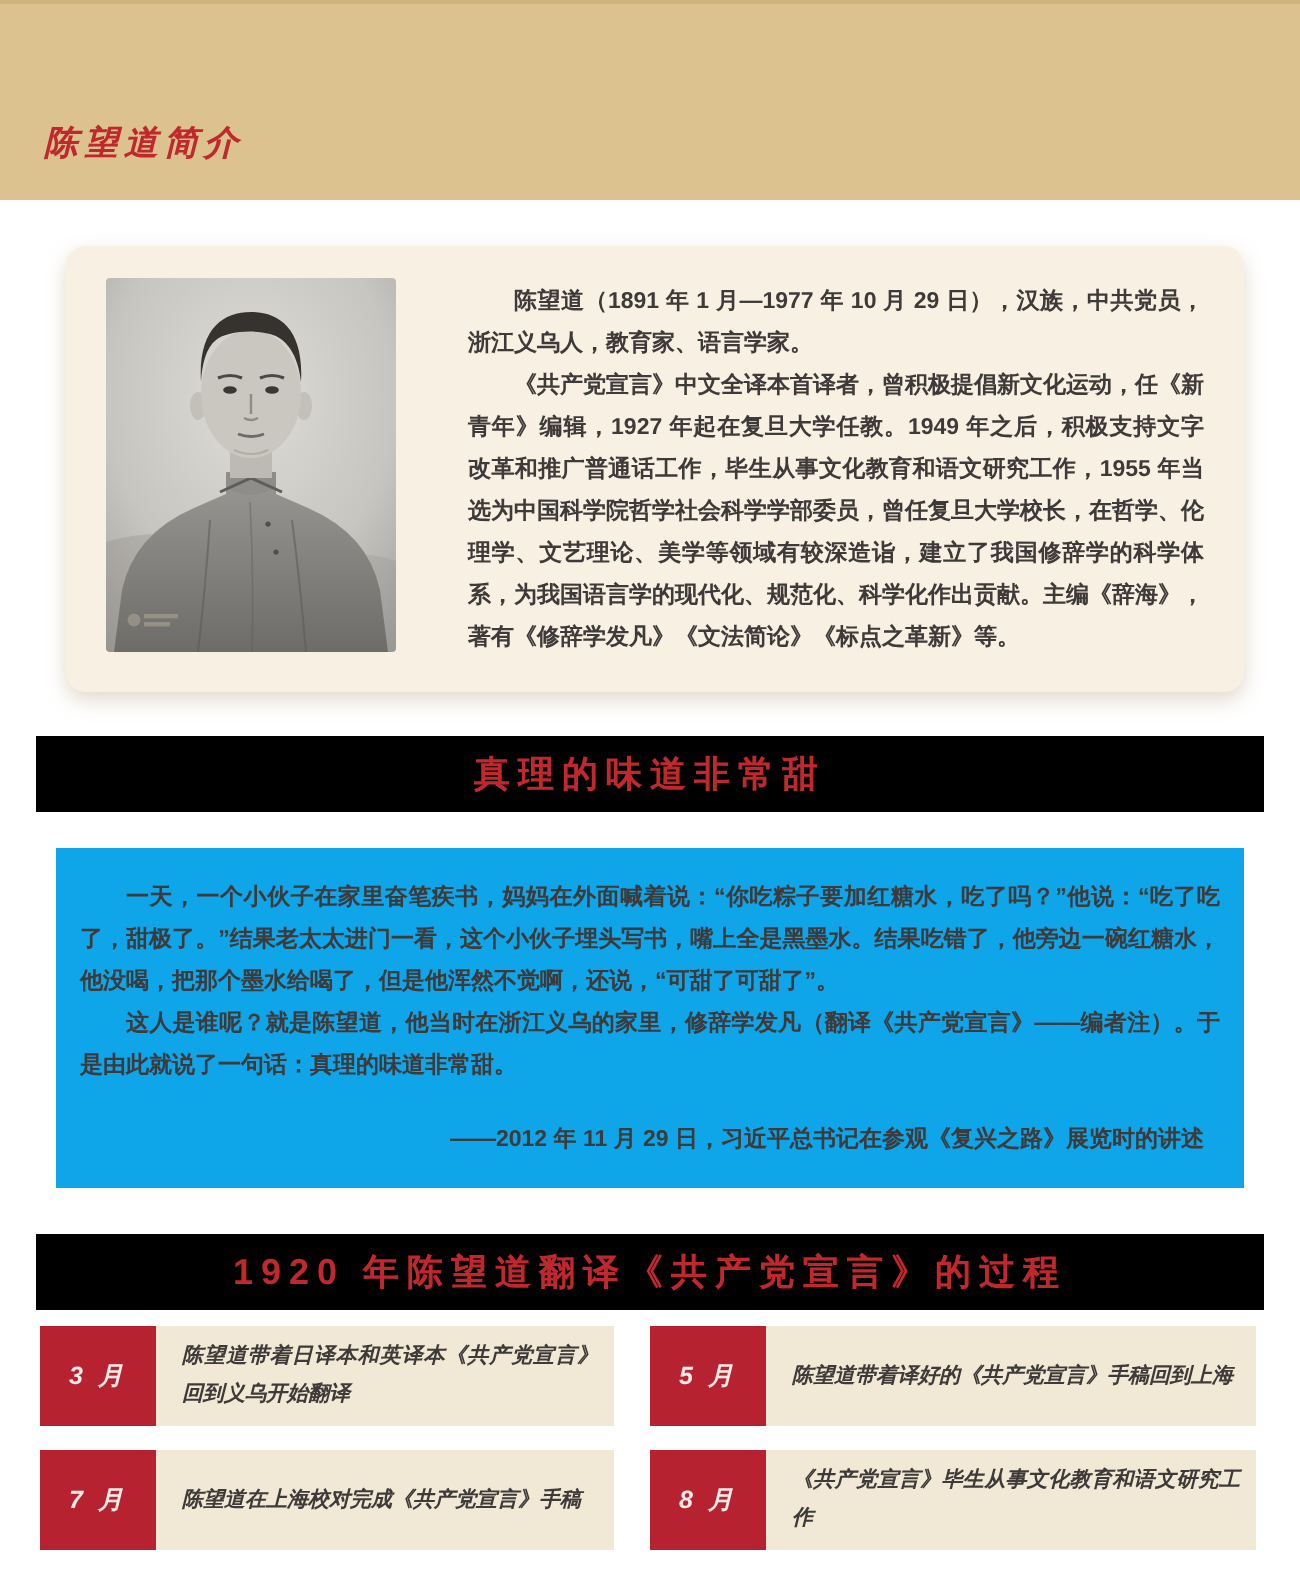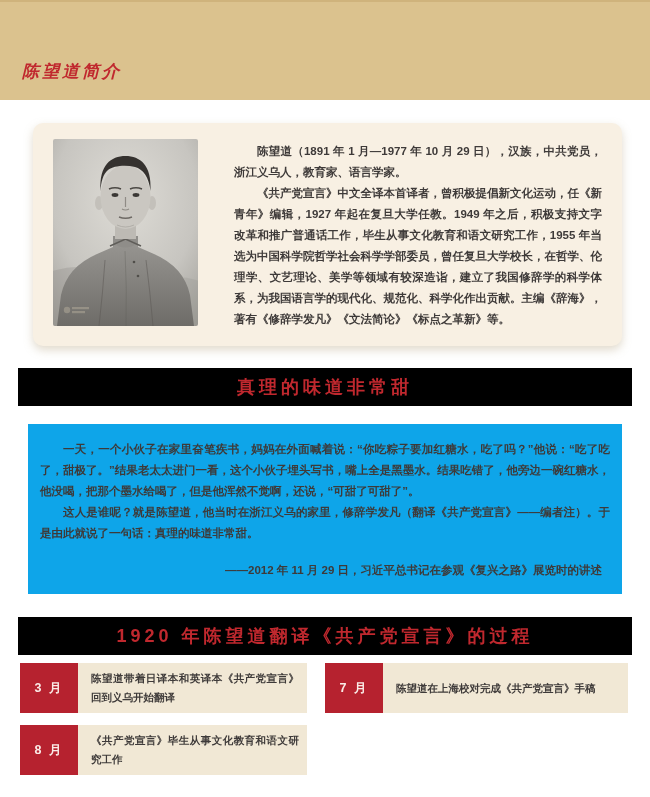--- a/index.html
+++ b/index.html
@@ -51,21 +51,21 @@
     margin:0;font-size:11.5px;line-height:21px;color:#3E3A39;
     font-weight:600;text-indent:2em;text-align:justify;
   }
   .story-panel p.attribution{
     text-indent:0;text-align:right;margin-top:16px;padding-right:8px;
   }
 
   
   .timeline{
     margin:8px 22px 0 20px;display:grid;
-    grid-template-columns:287px 1fr;column-gap:18px;row-gap:12px;
+    grid-template-columns:287px 1fr;column-gap:18px;row-gap:12px;font-style:italic;
   }
   .tl-item{display:flex;min-height:43px;}
   .tl-month{
     width:58px;flex:none;background:#B6222F;color:#FAEBE7;
     display:flex;align-items:center;justify-content:center;
     font-size:12.5px;font-weight:bold;letter-spacing:2px;
   }
   .tl-desc{
     flex:1;background:#F1E8D5;display:flex;align-items:center;
     padding:6px 8px 6px 13px;font-size:10.5px;line-height:19px;
@@ -152,20 +152,24 @@
   <div class="section-banner banner-timeline">
     <h2>1920 年陈望道翻译《共产党宣言》的过程</h2>
   </div>
 
   <section class="timeline">
     <div class="tl-item">
       <div class="tl-month">3 月</div>
       <div class="tl-desc">陈望道带着日译本和英译本《共产党宣言》回到义乌开始翻译</div>
     </div>
     <div class="tl-item">
+      <div class="tl-month">5 月</div>
+      <div class="tl-desc">陈望道带着译好的《共产党宣言》手稿回到上海</div>
+    </div>
+    <div class="tl-item">
       <div class="tl-month">7 月</div>
       <div class="tl-desc">陈望道在上海校对完成《共产党宣言》手稿</div>
     </div>
     <div class="tl-item">
       <div class="tl-month">8 月</div>
       <div class="tl-desc">《共产党宣言》毕生从事文化教育和语文研究工作</div>
     </div>
   </section>
 
 </div>

